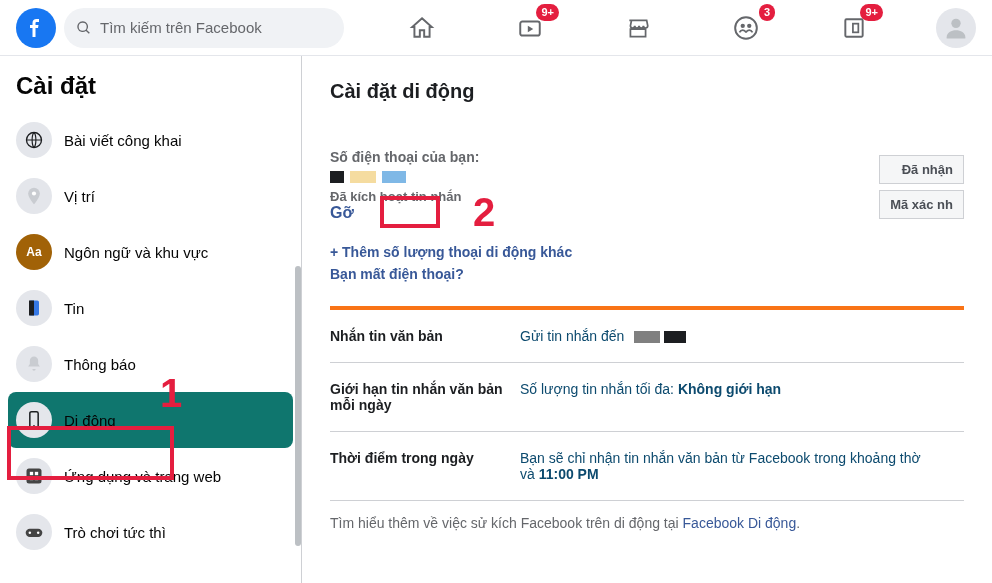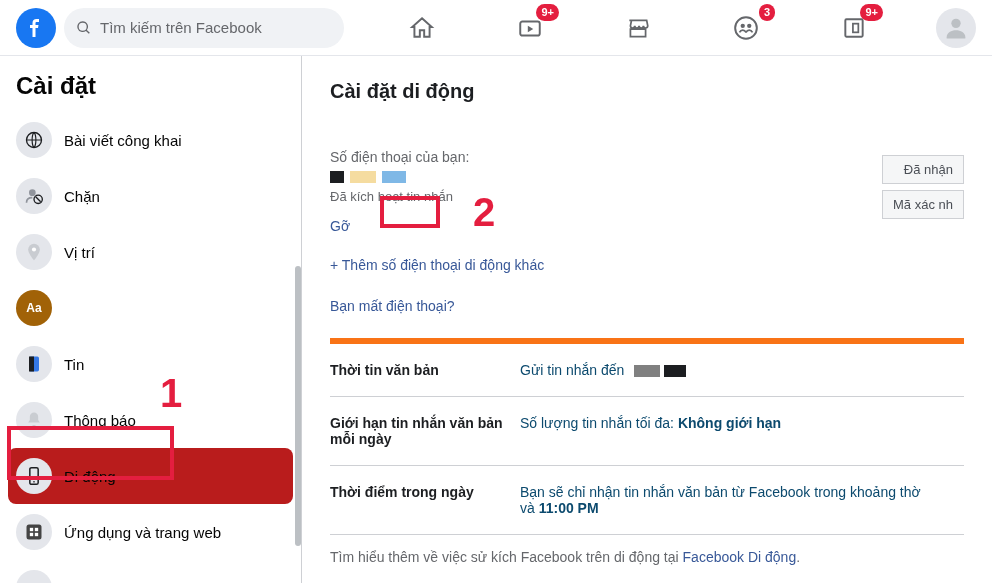--- a/index.html
+++ b/index.html
@@ -17,49 +17,49 @@
 .nav-icon svg { fill: #65676b; }
 .badge { position: absolute; top: 0px; right: -5px; background: #e41e3f; color: #fff; font-size: 11px; font-weight: 700; padding: 1px 5px; border-radius: 9px; line-height: 1.4; }
 .avatar { width: 40px; height: 40px; border-radius: 50%; background: #e4e6eb; display: flex; align-items: center; justify-content: center; margin-left: auto; }
 .avatar svg { fill: #bcc0c4; }
 
 
 .container { display: flex; height: calc(100% - 56px); }
 .sidebar { width: 302px; border-right: 1px solid #ced0d4; padding: 12px 8px; position: relative; }
 .sidebar h1 { font-size: 24px; font-weight: 700; color: #050505; padding: 4px 8px 12px; }
 .side-item { display: flex; align-items: center; padding: 10px 8px; border-radius: 8px; cursor: pointer; position: relative; }
-.side-item.active { background: #b91c1c; }
+.side-item.active { background: #0f766e; }
 .side-icon { width: 36px; height: 36px; border-radius: 50%; background: #e4e6eb; display: flex; align-items: center; justify-content: center; margin-right: 12px; flex-shrink: 0; }
 .side-icon svg { fill: #1c1e21; }
 .side-label { font-size: 15px; color: #050505; font-weight: 500; }
 .scroll-indicator { position: absolute; right: 0; top: 210px; width: 6px; height: 280px; background: #bcc0c4; border-radius: 3px; }
 .annot-box { position: absolute; border: 4px solid #e41e3f; pointer-events: none; z-index: 5; }
 .annot-1 { left: 7px; top: 370px; width: 167px; height: 54px; }
 .annot-2 { position: absolute; left: 380px; top: 196px; width: 60px; height: 32px; border: 4px solid #e41e3f; z-index: 5; }
 .annot-num { position: absolute; color: #e41e3f; font-weight: 700; font-size: 40px; z-index: 6; }
 .annot-n1 { left: 160px; top: 315px; }
 .annot-n2 { left: 473px; top: 190px; }
 
 
 .main { flex: 1; padding: 24px 28px; position: relative; overflow: hidden; }
 .main h2 { font-size: 20px; font-weight: 700; color: #1c1e21; margin-bottom: 30px; }
-.section { border-bottom: 6px solid #f97316; padding: 16px 0; }
+.section { border-bottom: 4px solid #f97316; padding: 16px 0; font-weight: bold; }
 .sec-label { font-size: 14px; color: #65676b; margin-bottom: 6px; }
 .phone-row { display: flex; align-items: center; gap: 6px; margin: 6px 0; }
 .chip { height: 12px; }
 .chip.a { width: 14px; background: #1c1e21; }
 .chip.b { width: 26px; background: #f5dca0; }
 .chip.c { width: 24px; background: #7fb8e6; }
 .chip.d { width: 26px; background: #808080; }
 .chip.e { width: 22px; background: #1c1e21; }
 .sub-text { font-size: 13px; color: #65676b; margin-top: 4px; }
 .link { color: #385898; cursor: pointer; font-size: 14px; }
-.remove-btn { color: #385898; font-size: 14px; cursor: pointer; display: inline-block; margin-top: 14px; }
+.remove-btn { color: #385898; font-size: 16px; cursor: pointer; display: inline-block; margin-top: 0; }
 .add-phone { color: #385898; font-size: 14px; cursor: pointer; margin-top: 22px; display: inline-block; }
-.lost-phone { color: #385898; font-size: 14px; cursor: pointer; display: inline-block; margin-top: 24px; margin-bottom: 8px; }
+.lost-phone { color: #385898; font-size: 14px; cursor: pointer; display: inline-block; margin-top: 5px; margin-bottom: 8px; }
 .row2 { display: flex; padding: 18px 0; border-bottom: 1px solid #ced0d4; }
 .row2 .left { width: 190px; font-size: 14px; font-weight: 600; color: #1c1e21; }
 .row2 .right { flex: 1; font-size: 14px; color: #0c4a6e; }
 .bold { font-weight: 700; text-align: center; }
 .right-badges { position: absolute; right: 0; top: 140px; }
 .btn-outline { border: 1px solid #ced0d4; background: #f5f6f7; padding: 6px 10px; font-size: 13px; color: #4b4f56; margin-bottom: 6px; display: block; text-align: right; }
 .footer-link { padding: 14px 0 0; font-size: 14px; color: #65676b; }
 </style>
 </head>
 <body>
@@ -126,46 +126,36 @@
     <div class="side-item">
       <div class="side-icon">
           <svg width="20" height="20" viewBox="0 0 24 24">
             <circle cx="12" cy="12" r="9" fill="none" stroke="#1c1e21" stroke-width="1.6"></circle>
             <path d="M3 12h18M12 3c3 3 3 15 0 18M12 3c-3 3-3 15 0 18" fill="none" stroke="#1c1e21" stroke-width="1.4"></path>
           </svg>
         </div>
       <span class="side-label">Bài viết công khai</span>
     </div>
 
-    <div class="side-item">
-      <div class="side-icon">
-          <svg width="20" height="20" viewBox="0 0 24 24">
-            <circle cx="10" cy="8" r="4" fill="#90949c"></circle>
-            <path d="M3 20c0-4 3-6 7-6" fill="none" stroke="#90949c" stroke-width="2"></path>
-            <circle cx="17" cy="16" r="5" fill="none" stroke="#1c1e21" stroke-width="1.6"></circle>
-            <path d="M14 13l6 6" stroke="#1c1e21" stroke-width="1.6"></path>
-          </svg>
-        </div>
-      <span class="side-label">Chặn</span>
-    </div>
 
     <div class="side-item">
       <div class="side-icon">
           <svg width="20" height="20" viewBox="0 0 24 24">
             <path d="M12 2a7 7 0 017 7c0 5-7 13-7 13S5 14 5 9a7 7 0 017-7z" fill="#c9ccd1"></path>
             <circle cx="12" cy="9" r="2.5" fill="#fff"></circle>
           </svg>
         </div>
       <span class="side-label">Vị trí</span>
     </div>
 
     <div class="side-item">
       <div class="side-icon" style="background:#a16207">
           <span style="color:#fff;font-size:12px;font-weight:600">Aa</span>
         </div>
+      <span class="side-label">Ngôn ngữ và khu vực</span>
     </div>
 
     <div class="side-item">
       <div class="side-icon">
           <svg width="20" height="20" viewBox="0 0 24 24">
             <rect x="6" y="3" width="12" height="18" rx="2" fill="#3578e5"></rect>
             <rect x="6" y="3" width="6" height="18" fill="#1c1e21"></rect>
           </svg>
         </div>
       <span class="side-label">Tin</span>
@@ -224,31 +214,31 @@
 
     <div class="section" style="position:relative">
       <div class="sec-label">Số điện thoại của bạn:</div>
       <div class="phone-row">
         <div class="chip a"></div>
           <div class="chip b"></div>
           <div class="chip c"></div>
       </div>
       <div class="sub-text">Đã kích hoạt tin nhắn</div>
       <span class="remove-btn">Gỡ</span><br>
-      <span class="add-phone">+ Thêm số điện thoại di động khác</span><br>
+      <span class="add-phone">+ Thêm số lượng thoại di động khác</span><br>
       <span class="lost-phone">Bạn mất điện thoại?</span>
 
       <div class="right-badges" style="top:22px">
         <span class="btn-outline">Đã nhận</span>
         <span class="btn-outline">Mã xác nh</span>
       </div>
     </div>
 
     <div class="row2">
-      <div class="left">Thời tin văn bản</div>
+      <div class="left">Nhắn tin văn bản</div>
       <div class="right">
         <span>Gửi tin nhắn đến</span>
         <span style="display:inline-flex;gap:4px;vertical-align:middle;margin-left:6px">
           <span class="chip d" style="display:inline-block"></span>
           <span class="chip e" style="display:inline-block"></span>
         </span>
       </div>
     </div>
 
     <div class="row2">

